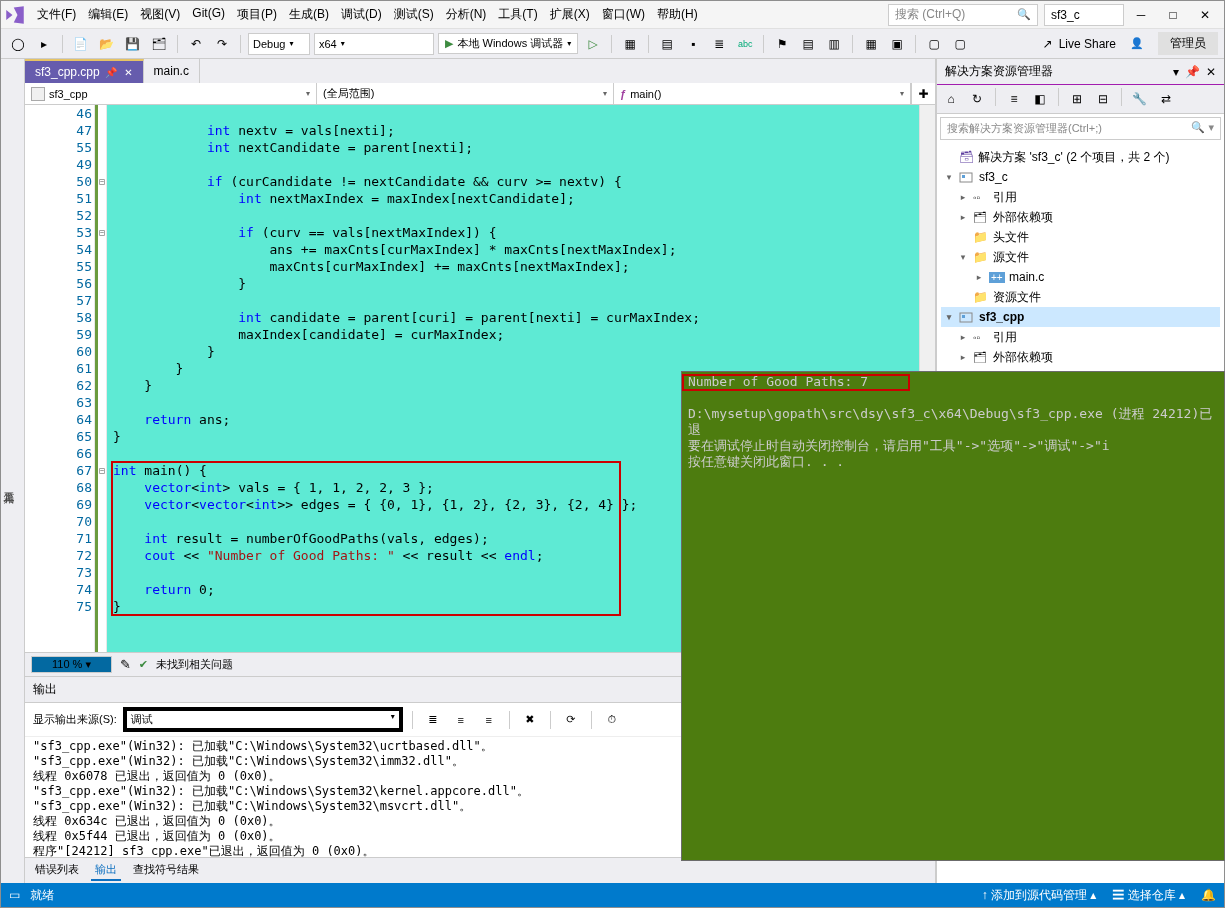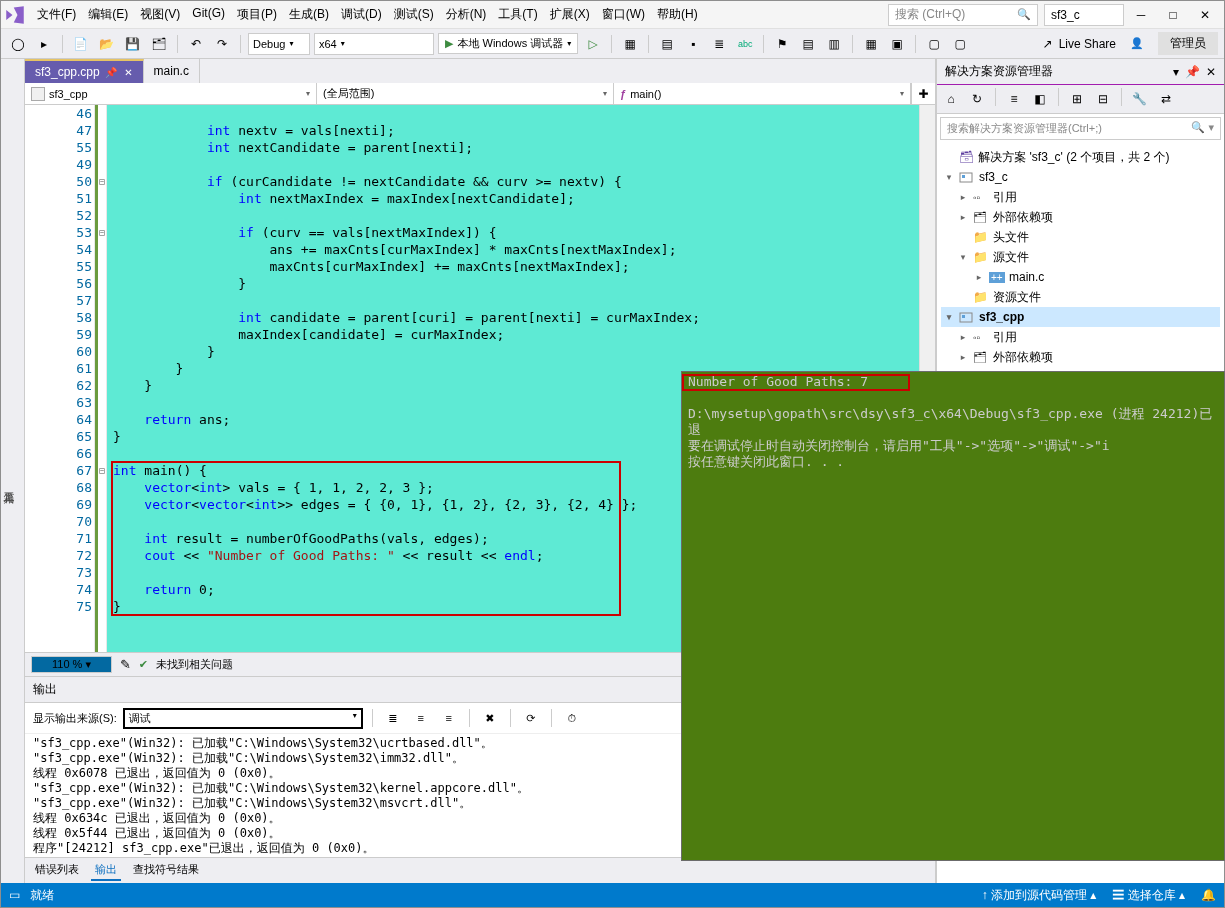--- a/index.html
+++ b/index.html
@@ -59,21 +59,21 @@
 .red-box { position:absolute; border:2px solid #cc0000; pointer-events:none; }
 
 
 .zoombar { height:24px; border-top:1px solid #ccc; display:flex; align-items:center; padding:0 6px; font-size:11px; background:#eeeef2; gap:8px; }
 .zoomsel { border:1px solid #ccc; padding:1px 20px; background:#0369a1; }
 
 
 .output { height:207px; border-top:1px solid #ccc; display:flex; flex-direction:column; }
 .out-title { background:#eeeef2; padding:4px 8px; font-size:12px; border-bottom:1px solid #ccc; display:flex; align-items:center; }
 .out-toolbar { padding:4px 8px; display:flex; align-items:center; gap:6px; font-size:11px; border-bottom:1px solid #eee; }
-.out-sel { border:2px solid #000000; padding:1px 4px; width:240px; background:#fff; display:flex; }
+.out-sel { border:4px solid #000000; padding:1px 4px; width:280px; background:#fff; display:flex; }
 .out-sel .arr { margin-left:auto; font-size:8px; }
 .out-body { flex:1; padding:2px 8px; font-family:'NSimSun',Consolas,monospace; font-size:12px; overflow:auto; line-height:15px; }
 .out-tabs { border-top:1px solid #ccc; padding:2px 6px; font-size:11px; display:flex; gap:8px; background:#eeeef2; }
 .out-tab { padding:2px 4px; }
 .out-tab.active { color:#0e70c0; border-bottom:2px solid #0e70c0; }
 
 
 .right { width:288px; background:#fff; display:flex; flex-direction:column; border-left:1px solid #ccc; }
 .se-title { background:#eeeef2; padding:4px 8px; font-size:12px; display:flex; align-items:center; border-bottom:1px solid #a21caf; }
 .se-title .x { margin-left:auto; display:flex; gap:6px; }

